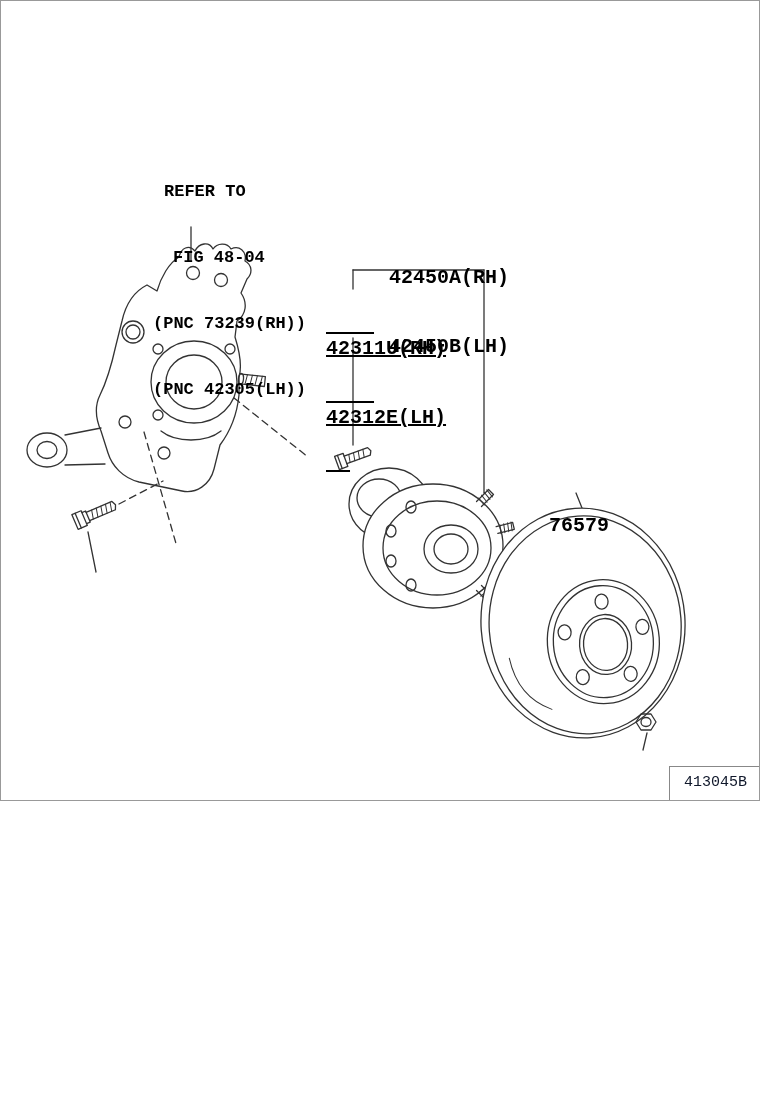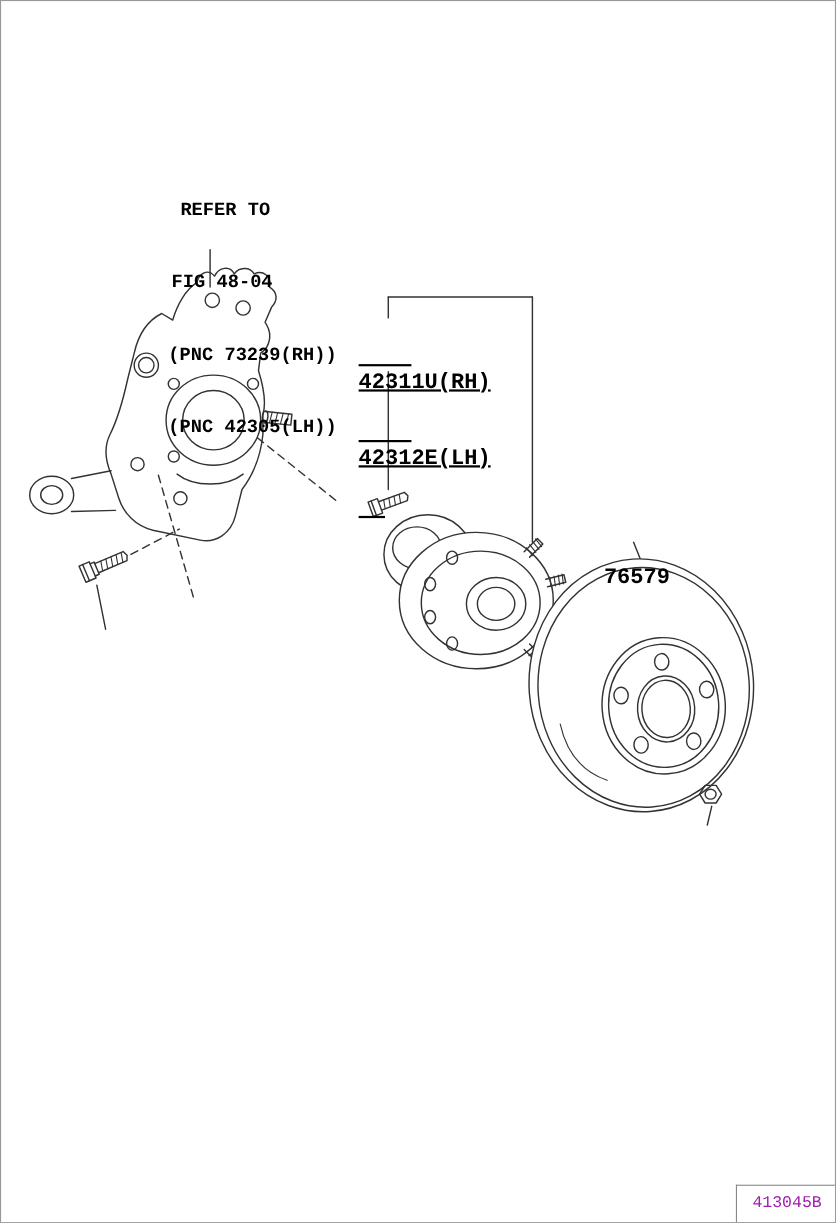--- a/index.html
+++ b/index.html
@@ -3,53 +3,53 @@
 <meta charset="utf-8">
 <style>
   html, body {
     margin: 0;
     padding: 0;
     background: #ffffff;
   }
   .page {
     position: relative;
     width: 760px;
-    height: 1112px;
+    height: 801px;
     box-sizing: border-box;
     border: 1px solid #999;
     background: #ffffff;
     overflow: hidden;
     font-family: "Liberation Mono", "DejaVu Sans Mono", monospace;
   }
   svg.art {
     position: absolute;
     left: 0;
     top: 0;
   }
   .label {
     position: absolute;
     font-family: "Liberation Mono", "DejaVu Sans Mono", monospace;
     font-weight: 700;
     color: #000;
     white-space: pre;
   }
   .label.note { font-size: 17px; line-height: 22px; }
   .label.note .l1 { margin-left: 11px; }
-  .label.note .l2 { margin-left: 3px; }
+  .label.note .l2 { margin-left: 20px; }
   .label.big  { font-size: 20px; line-height: 23px; }
   .figure-code-box {
     position: absolute;
     right: 0;
     bottom: 0;
     border-top: 1px solid #888;
     border-left: 1px solid #888;
     padding: 7px 12px 9px 14px;
     font-family: "Liberation Mono", "DejaVu Sans Mono", monospace;
     font-size: 15px;
-    color: #a21caf;
+    color: #0f172a;
     background: #fff;
   }
 </style>
 </head>
 <body>
 
 <div class="page">
 
   <svg class="art" width="760" height="1112" viewBox="0 0 760 1112" fill="none" stroke="#333" stroke-width="1.3" stroke-linecap="round" stroke-linejoin="round">
 
@@ -202,20 +202,24 @@
     </g>
   </svg>
 
   <div class="label note" style="left:152px; top:136px;">
     <div class="l1">REFER TO</div>
     <div class="l2">FIG 48-04</div>
     <div>(PNC 73239(RH))</div>
     <div>(PNC 42305(LH))</div>
   </div>
 
+  <div class="label big" style="left:388px; top:219px;">
+    <div>42450A(RH)</div>
+    <div>42450B(LH)</div>
+  </div>
 
   <div class="label big" style="left:325px; top:290px;text-decoration:underline;">
     <div>42311U(RH)</div>
     <div>42312E(LH)</div>
   </div>
 
   <div class="label big" style="left:548px; top:467px;">
     <div>76579</div>
   </div>
 

